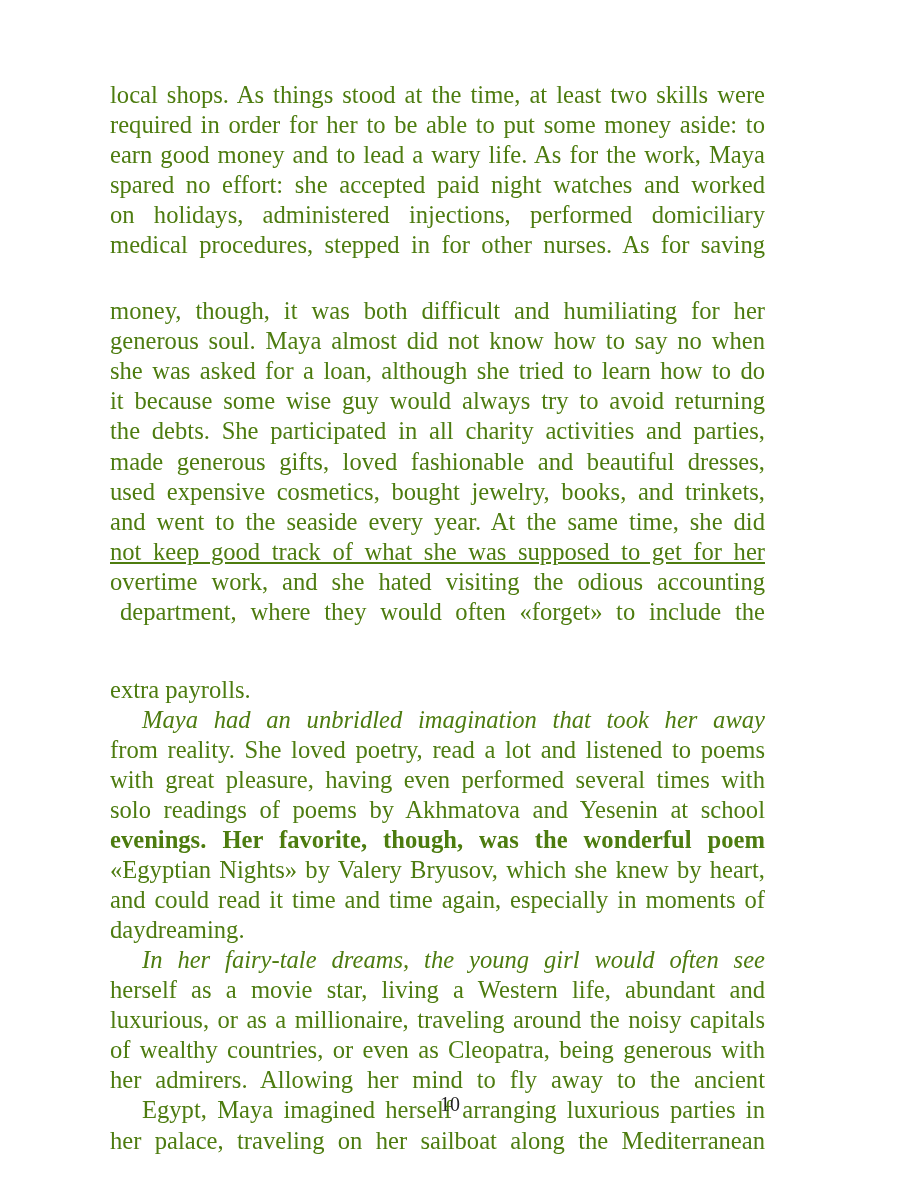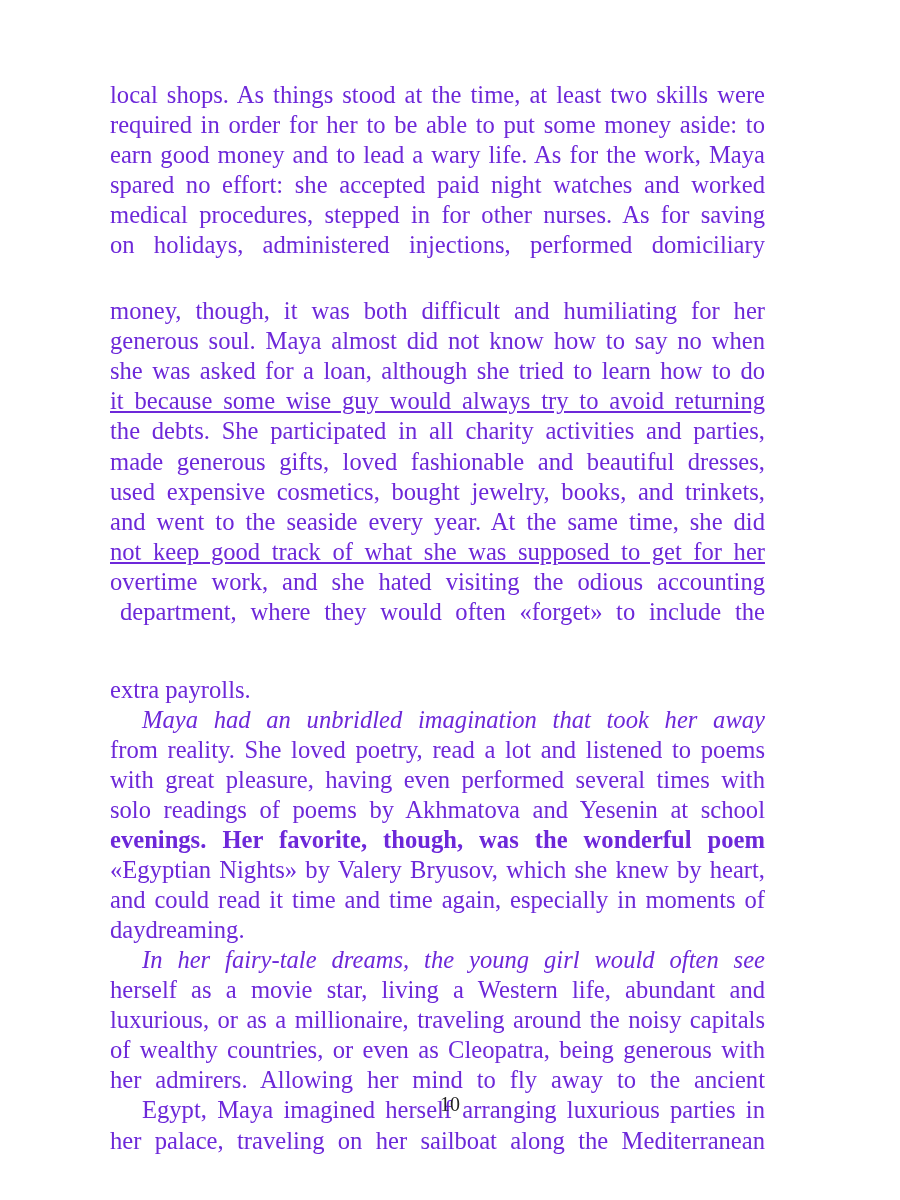--- a/index.html
+++ b/index.html
@@ -3,47 +3,47 @@
 <meta charset="utf-8">
 <style>
   html, body { margin:0; padding:0; background:#ffffff; }
   body { width:900px; height:1200px; position:relative; overflow:hidden; }
   .page { position:absolute; left:110px; top:80px; width:655px; }
   .line {
     font-family: "Liberation Serif", serif;
     font-size: 24.6px;
     line-height: 30.05px;
     height: 30.05px;
-    color:#6d28d9;
+    color:#4d7c0f;
     white-space: nowrap;
     text-align: justify;
     text-align-last: justify;
   }
   .line.last { text-align-last: left; }
   .line.indent { padding-left: 32px; font-style: italic; }
   .pagenum {
     position:absolute; top:1093px; left:0; width:900px; text-align:center;
     font-family: "Liberation Serif", serif; font-size:20px; color:#222;
   }
 </style>
 </head>
 <body>
 
 <div class="page">
   <div>
     <div class="line" style="white-space: normal;">local shops. As things stood at the time, at least two skills were</div>
     <div class="line" style="white-space: normal;">required in order for her to be able to put some money aside: to</div>
     <div class="line" style="white-space: normal;">earn good money and to lead a wary life. As for the work, Maya</div>
     <div class="line" style="white-space: normal;">spared no effort: she accepted paid night watches and worked</div>
+    <div class="line" style="white-space: normal;">on holidays, administered injections, performed domiciliary</div>
     <div class="line" style="white-space: normal;">medical procedures, stepped in for other nurses. As for saving</div>
-    <div class="line" style="white-space: normal;">on holidays, administered injections, performed domiciliary</div>
     <div class="line" style="white-space: normal; margin-top: 36px;">money, though, it was both difficult and humiliating for her</div>
     <div class="line" style="white-space: normal;">generous soul. Maya almost did not know how to say no when</div>
     <div class="line" style="white-space: normal;">she was asked for a loan, although she tried to learn how to do</div>
-    <div class="line" style="white-space: normal; text-decoration: underline;">it because some wise guy would always try to avoid returning</div>
+    <div class="line" style="white-space: normal;">it because some wise guy would always try to avoid returning</div>
     <div class="line" style="white-space: normal;">the debts. She participated in all charity activities and parties,</div>
     <div class="line" style="white-space: normal;">made generous gifts, loved fashionable and beautiful dresses,</div>
     <div class="line" style="white-space: normal;">used expensive cosmetics, bought jewelry, books, and trinkets,</div>
     <div class="line" style="white-space: normal;">and went to the seaside every year. At the same time, she did</div>
     <div class="line" style="white-space: normal; text-decoration: underline;">not keep good track of what she was supposed to get for her</div>
     <div class="line" style="white-space: normal;">overtime work, and she hated visiting the odious accounting</div>
     <div class="line" style="white-space: normal; margin-left: 10px;">department, where they would often «forget» to include the</div>
     <div class="line last" style="white-space: normal; margin-top: 48px;">extra payrolls.</div>
   </div>
   <div>

